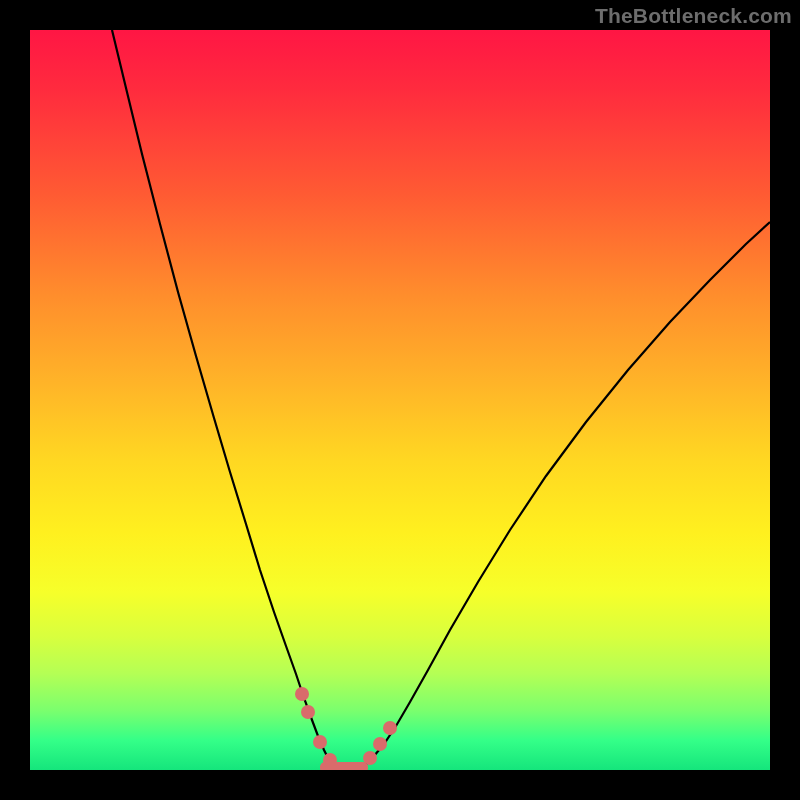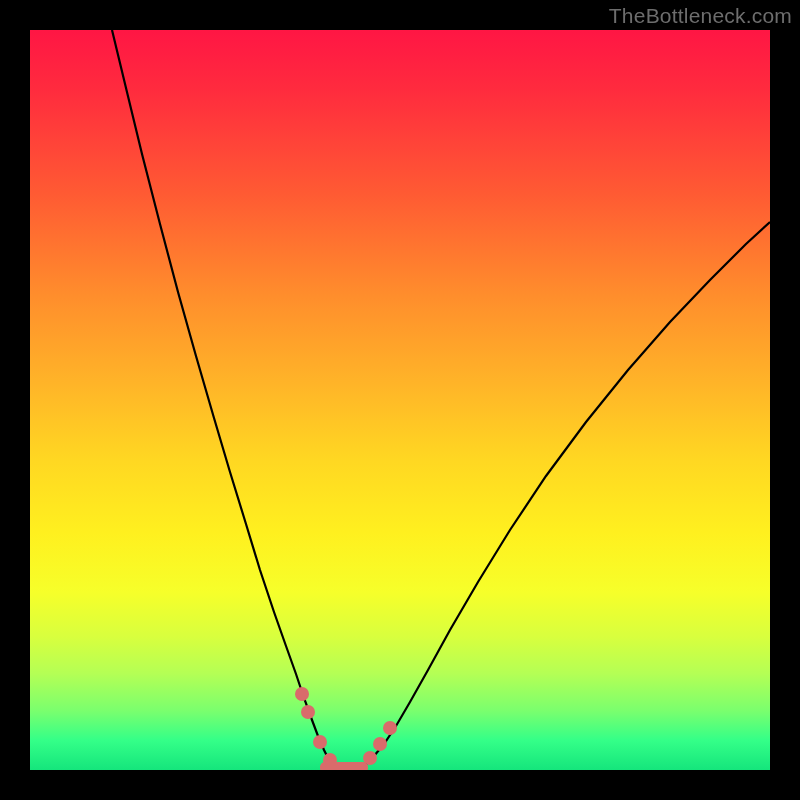--- a/index.html
+++ b/index.html
@@ -42,21 +42,21 @@
       #34ff88 96%,
       #15e57c 100%
     );
   }
   .watermark {
     position: absolute;
     top: 4px;
     right: 8px;
     color: #6d6d6d;
     font-size: 21px;
-    font-weight: 400;
+    font-weight: 700;
     letter-spacing: 0.2px;
   }
   svg.curves {
     position: absolute;
     left: 0;
     top: 0;
   }
   .curve-line {
     fill: none;
     stroke: #000;

